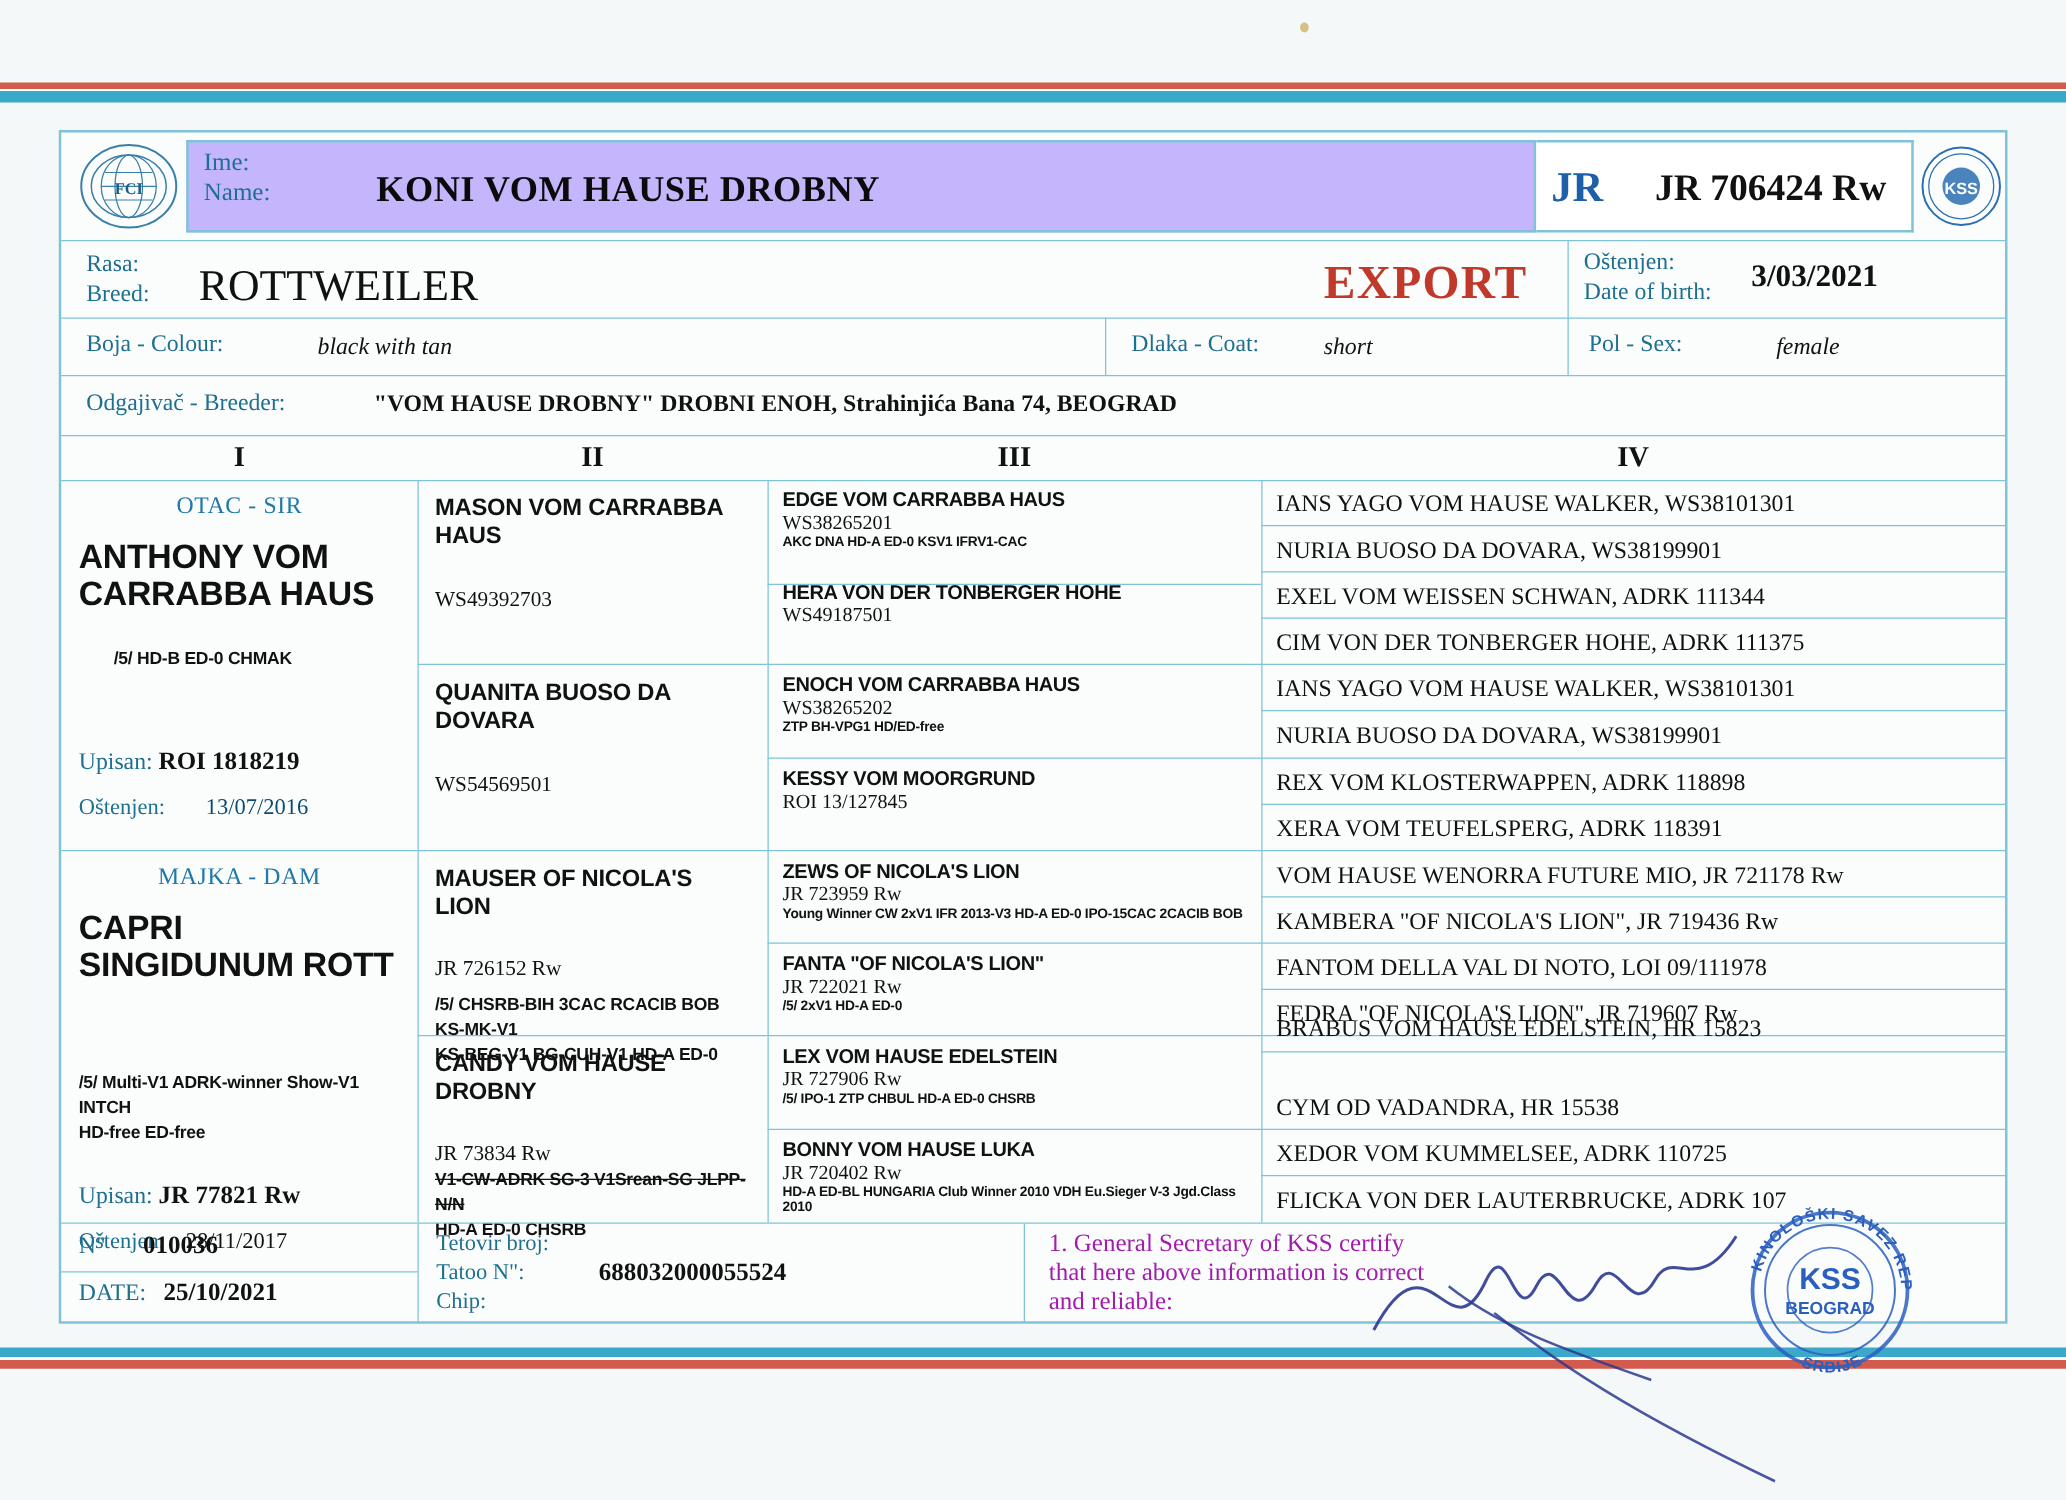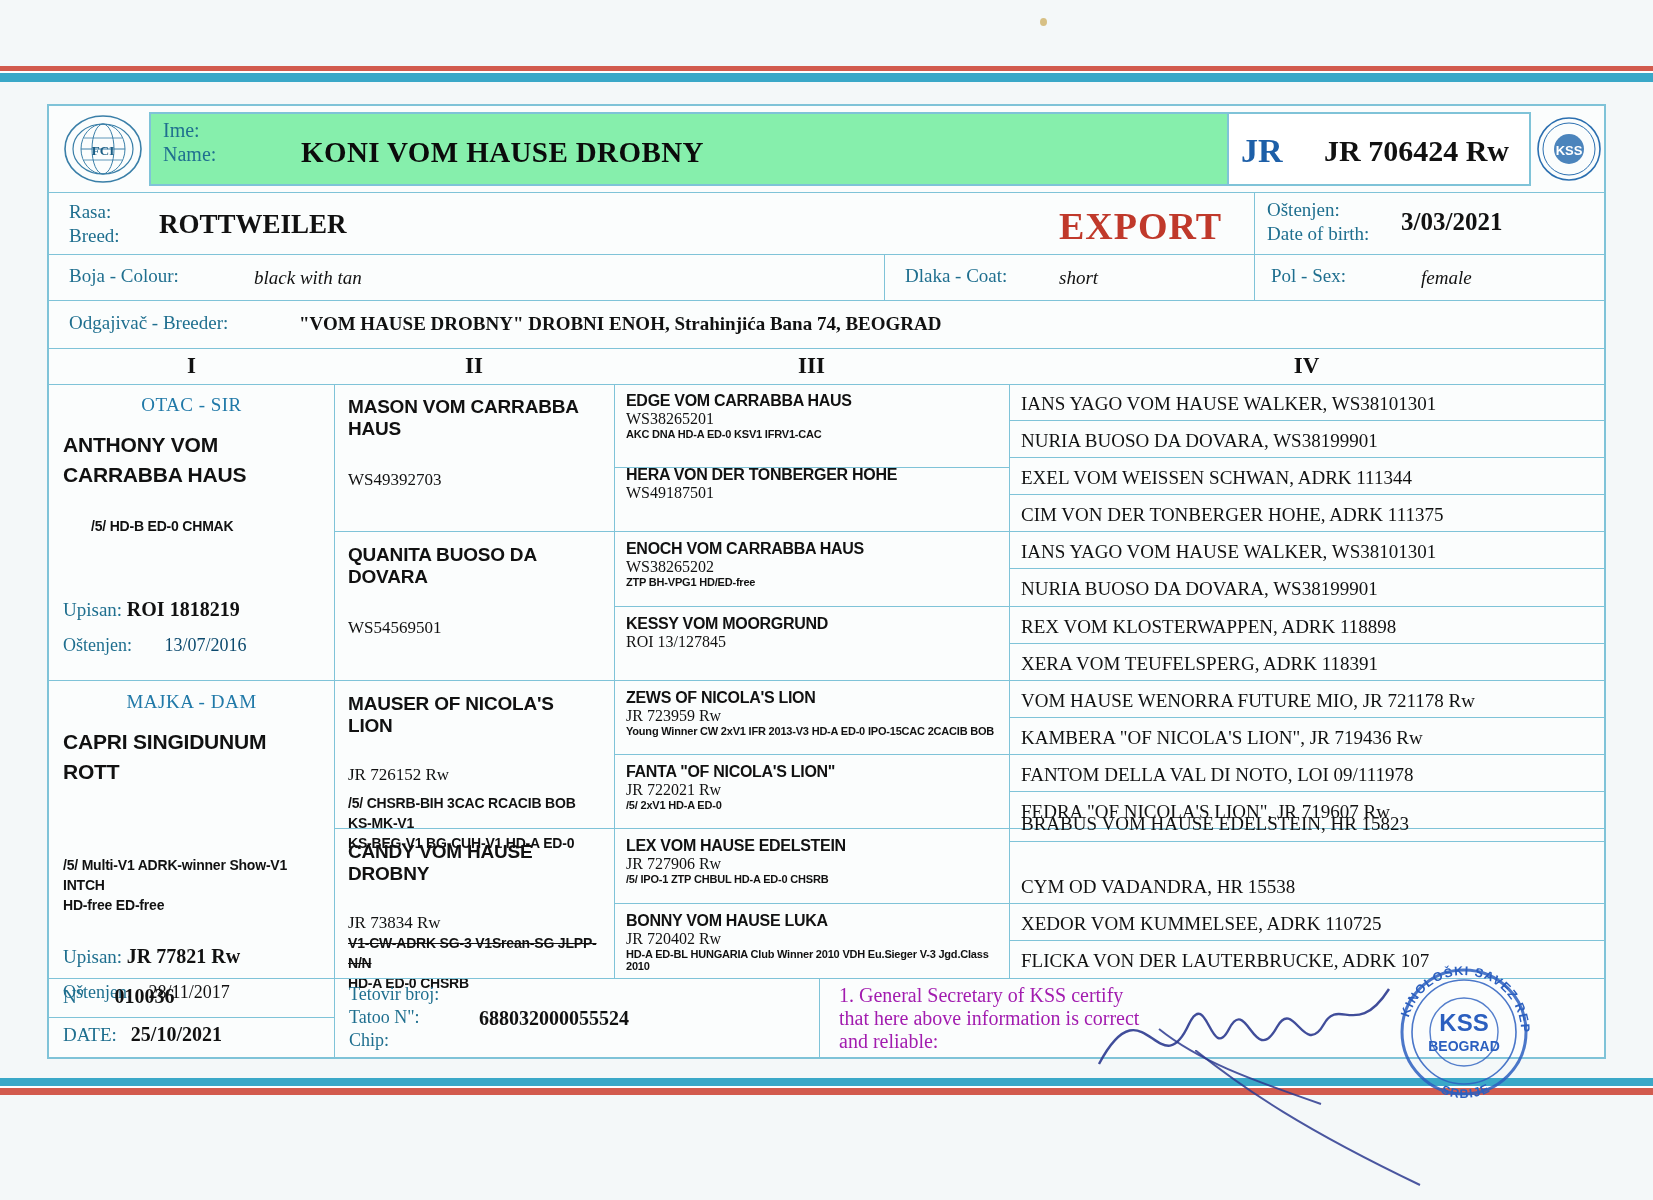--- a/index.html
+++ b/index.html
@@ -30,32 +30,32 @@
   }
   .bl{border-left:1px solid #7fc3d8;}
   .br{border-right:1px solid #7fc3d8;}
   .bt{border-top:1px solid #7fc3d8;}
   .bb{border-bottom:1px solid #7fc3d8;}
 
   
   .hdr{position:absolute;left:0;top:0;width:1555px;height:86px;}
   .fci{position:absolute;left:14px;top:8px;width:80px;height:70px;}
   .fci svg{display:block;}
-  .name-box{position:absolute;left:100px;top:6px;width:1080px;height:74px;border:2px solid #7fc3d8;box-sizing:border-box;background:#86efac;}
+  .name-box{position:absolute;left:100px;top:6px;width:1080px;height:74px;border:2px solid #7fc3d8;box-sizing:border-box;background:#c4b5fd;}
   .name-lbl{position:absolute;left:12px;top:4px;font-size:20px;color:#1f6f8f;line-height:24px;}
   .name-val{position:absolute;left:150px;top:22px;font-size:29px;font-weight:bold;letter-spacing:.4px;color:#0b0b0b;}
   .jr-box{position:absolute;left:1180px;top:6px;width:302px;height:74px;border:2px solid #7fc3d8;border-left:none;box-sizing:border-box;background:#fff;}
   .jr-tag{position:absolute;left:12px;top:18px;font-size:34px;font-weight:bold;color:#1d5fa8;font-family:"Liberation Serif",serif;}
   .jr-num{position:absolute;left:95px;top:20px;font-size:30px;font-weight:bold;color:#111;}
   .kss-seal{position:absolute;left:1487px;top:10px;width:66px;height:66px;}
 
   
   .breedrow{position:absolute;left:0;top:86px;width:1555px;height:62px;}
   .breed-lbl{position:absolute;left:20px;top:8px;font-size:19px;color:#1f6f8f;line-height:24px;}
-  .breed-val{position:absolute;left:110px;top:17px;font-size:27px;font-weight:bold;}
+  .breed-val{position:absolute;left:110px;top:17px;font-size:35px;font-weight:normal;}
   .export{position:absolute;left:1010px;top:12px;font-size:38px;font-weight:bold;color:#c0392b;letter-spacing:1px;font-family:"Liberation Serif",serif;}
   .dob-cell{position:absolute;left:1205px;top:0;width:350px;height:62px;}
   .dob-lbl{position:absolute;left:12px;top:6px;font-size:19px;color:#1f6f8f;line-height:24px;}
   .dob-val{position:absolute;left:146px;top:16px;font-size:25px;font-weight:bold;}
 
   
   .colrow{position:absolute;left:0;top:148px;width:1555px;height:46px;}
   .cl{position:absolute;top:11px;font-size:19px;color:#1f6f8f;}
   .cv{position:absolute;top:13px;font-size:19px;font-style:italic;color:#111;}
 
@@ -74,21 +74,21 @@
   .colII{position:absolute;left:285px;top:0;width:280px;height:594px;}
   .colIII{position:absolute;left:565px;top:0;width:395px;height:594px;}
   .colIV{position:absolute;left:960px;top:0;width:595px;height:594px;}
 
   .c1cell{position:absolute;left:0;width:285px;box-sizing:border-box;padding:10px 14px;}
   .c2cell{position:absolute;left:0;width:280px;box-sizing:border-box;padding:12px 14px;}
   .c3cell{position:absolute;left:0;width:395px;box-sizing:border-box;padding:8px 12px;}
   .c4cell{position:absolute;left:0;width:595px;box-sizing:border-box;padding:9px 12px;font-size:19px;font-family:"Liberation Serif",serif;}
 
   .sir-ttl{color:#2079a8;font-size:19px;text-align:center;letter-spacing:.5px;margin-bottom:14px;}
-  .nm1{font-size:21px;font-weight:bold;font-family:"Liberation Sans",sans-serif;line-height:30px;letter-spacing:-.2px;}
+  .nm1{font-size:27px;font-weight:bold;font-family:"Liberation Sans",sans-serif;line-height:30px;letter-spacing:-.2px;}
   .sm1{font-size:14px;font-family:"Liberation Sans",sans-serif;font-weight:bold;letter-spacing:-.2px;line-height:20px;}
   .upis{font-size:19px;color:#1f6f8f;}
   .upis b{color:#111;font-weight:bold;font-size:20px;}
   .nm2{font-size:19px;font-weight:bold;font-family:"Liberation Sans",sans-serif;letter-spacing:-.2px;}
   .reg2{font-size:17px;font-family:"Liberation Serif",serif;}
   .nm3{font-size:16px;font-weight:bold;font-family:"Liberation Sans",sans-serif;letter-spacing:-.3px;}
   .reg3{font-size:16px;font-family:"Liberation Serif",serif;}
   .tiny3{font-size:11px;font-weight:bold;font-family:"Liberation Sans",sans-serif;letter-spacing:-.2px;}
   .strike{text-decoration:line-through;text-decoration-thickness:1px;}
 

